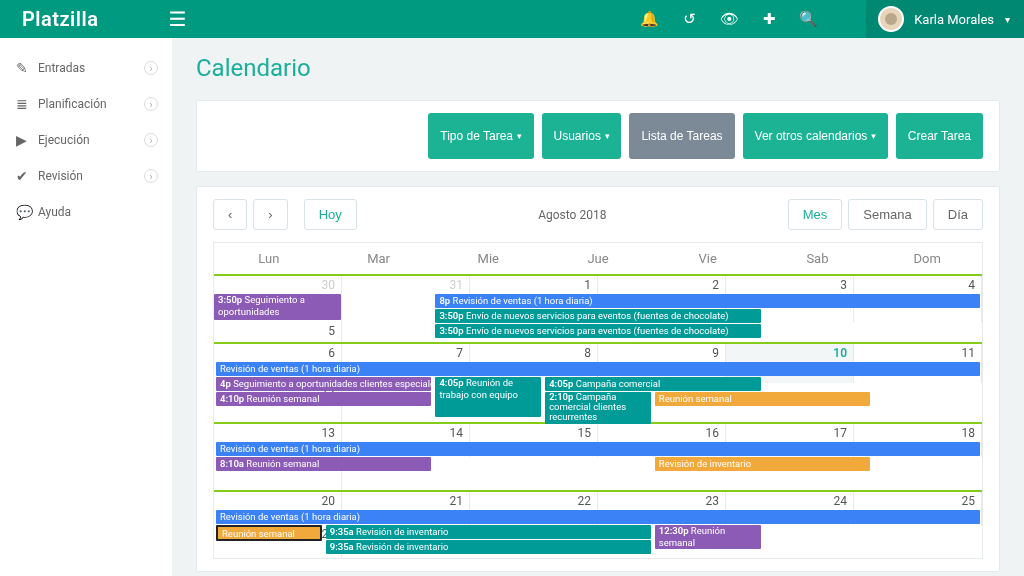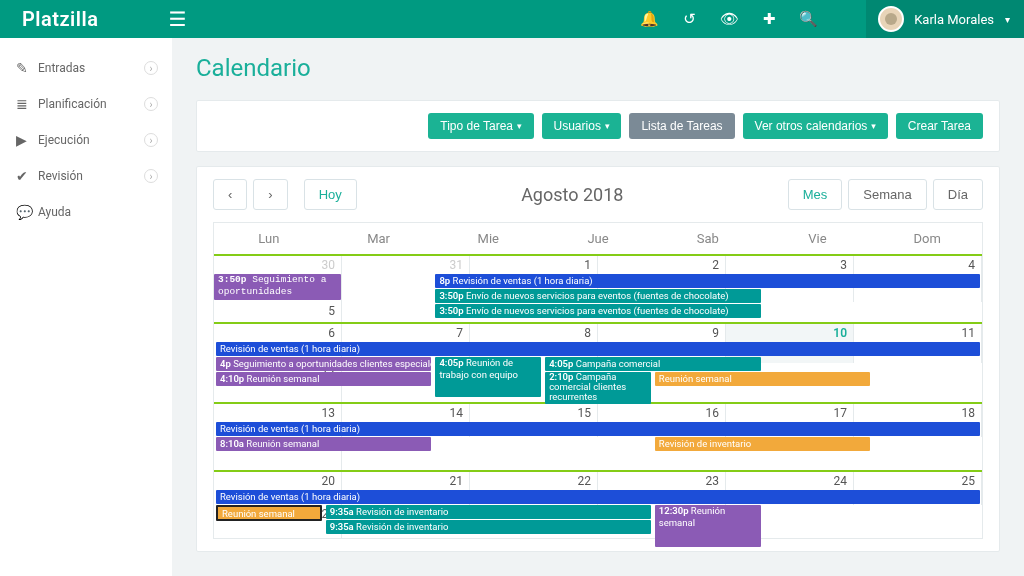--- a/index.html
+++ b/index.html
@@ -21,48 +21,48 @@
 .sidebar { width: 172px; background: #fff; padding-top: 12px; }
 .sideitem { display: flex; align-items: center; padding: 10px 16px; color: #666; cursor: pointer; position: relative; font-size: 12px; }
 .sideitem .sicon { width: 22px; font-size: 14px; }
 .sideitem .chev { position: absolute; right: 14px; color: #aaa; font-size: 10px; border: 1px solid #ddd; border-radius: 50%; width: 14px; height: 14px; display: flex; align-items: center; justify-content: center; }
 
 .main { flex: 1; padding: 16px 24px; overflow-y: auto; }
 .page-title { color: #1aaf9a; font-size: 24px; font-weight: 400; margin-bottom: 18px; }
 
 .panel { background: #fff; border: 1px solid #e5eaec; border-radius: 2px; margin-bottom: 14px; padding: 12px 16px; }
 .toolbar { display: flex; justify-content: flex-end; gap: 8px; }
-.btn { padding: 6px 12px; border-radius: 3px; font-size: 12px; color: #fff; border: none; cursor: pointer; display: inline-flex; align-items: center; gap: 4px; }
+.btn { padding: 16px 12px; border-radius: 3px; font-size: 12px; color: #fff; border: none; cursor: pointer; display: inline-flex; align-items: center; gap: 4px; }
 .btn-teal { background: #1bb394; }
 .btn-gray { background: #7b8a96; }
 .btn .caret-d { font-size: 9px; }
 
 .calheader { display: flex; align-items: center; margin-bottom: 12px; }
 .navbtns { display: flex; gap: 6px; }
 .obtn { border: 1px solid #d9e2e6; background: #fff; color: #666; padding: 7px 14px; border-radius: 3px; cursor: pointer; font-size: 13px; }
 .obtn.today { margin-left: 10px; color: #1aaf9a; }
-.caltitle { flex: 1; text-align: center; font-size: 18px; color: #666; }
+.caltitle { flex: 1; text-align: center; font-size: 12px; color: #666; }
 .viewbtns { display: flex; gap: 6px; }
 .obtn.active { color: #1aaf9a; }
 
 .calgrid { border: 1px solid #e5eaec; border-top: none; }
 .dayheaders { display: grid; grid-template-columns: repeat(7, 1fr); }
 .dayheaders > div { text-align: center; padding: 8px 0; color: #888; font-size: 13px; border-top: 1px solid #e5eaec; }
 .weekrow { display: grid; grid-template-columns: repeat(6, 1fr); min-height: 78px; border-top: 2px solid #84cc16; position: relative; }
 .daycell { border-right: 1px solid #e5eaec; position: relative; padding-top: 18px; }
 .daycell:last-child { border-right: none; }
 .daynum { position: absolute; top: 2px; right: 6px; font-size: 12px; color: #555; }
 .daynum.other { color: #ccc; }
 .daynum.today { color: #1aaf9a; font-weight: 600; }
 .daycell.todaycell { background: #f2f6f7; }
 
 .evspan { position: absolute; height: 14px; line-height: 14px; font-size: 9.5px; color: #fff; padding: 0 4px; overflow: hidden; white-space: nowrap; border-radius: 1px; z-index: 2; }
-.ev { height: 14px; line-height: 14px; font-size: 9.5px; color: #fff; padding: 0 4px; overflow: hidden; white-space: nowrap; margin-bottom: 0; border-radius: 1px; font-family: Liberation Mono, monospace; }
+.ev { height: 14px; line-height: 14px; font-size: 9.5px; color: #fff; padding: 0 4px; overflow: hidden; white-space: nowrap; margin-bottom: 0; border-radius: 1px; }
 .evtime { font-weight: 600; }
-.c-green { background: #1d4ed8; }
+.c-green { background: #3b82f6; }
 .c-purple { background: #8b5bb5; }
 .c-teal { background: #009a97; }
 .c-orange { background: #f2a93b; }
 .c-orange2 { background: #f2a93b; border: 2px solid #222; box-sizing: border-box; }
 </style>
 </head>
 <body>
 
 <div class="topbar">
   <div class="brand">Platzilla</div>
@@ -150,22 +150,22 @@
           <button class="obtn">Día</button>
         </div>
       </div>
 
       <div class="calgrid">
         <div class="dayheaders">
           <div>Lun</div>
           <div>Mar</div>
           <div>Mie</div>
           <div>Jue</div>
+          <div>Vie</div>
           <div>Sab</div>
-          <div>Vie</div>
           <div>Dom</div>
         </div>
 
         <div class="weekrow" style="min-height:68px;">
           <div class="daycell">
               <span class="daynum other">30</span>
             <div class="ev c-purple" style="height:26px;white-space:normal;line-height:12px;"><span class="evtime">3:50p</span><span> Seguimiento a oportunidades</span></div>
           </div>
           <div class="daycell">
               <span class="daynum other">31</span>
@@ -267,19 +267,19 @@
           <div class="daycell">
               <span class="daynum">25</span>
             </div>
           <div class="daycell">
               <span class="daynum">26</span>
             </div>
           <div class="evspan c-green" style="left:2px;right:2px;top:18px;"><span>Revisión de ventas (1 hora diaria)</span></div>
           <div class="evspan c-orange2" style="left:2px;width:calc(1/7*100% - 4px);top:33px;height:16px;"><span>Reunión semanal</span></div>
           <div class="evspan c-teal" style="left:calc(1/7*100% + 2px);width:calc(3/7*100% - 4px);top:33px;"><span class="evtime">9:35a</span><span> Revisión de inventario</span></div>
           <div class="evspan c-teal" style="left:calc(1/7*100% + 2px);width:calc(3/7*100% - 4px);top:48px;"><span class="evtime">9:35a</span><span> Revisión de inventario</span></div>
-          <div class="evspan c-purple" style="left:calc(4/7*100% + 2px);width:calc(1/7*100% - 4px);top:33px;height:42px;white-space:normal;line-height:12px;"><span class="evtime">12:30p</span><span> Reunión semanal</span></div>
+          <div class="evspan c-purple" style="left:calc(4/7*100% + 2px);width:calc(1/7*100% - 4px);top:33px;height:24px;white-space:normal;line-height:12px;"><span class="evtime">12:30p</span><span> Reunión semanal</span></div>
         </div>
 
       </div>
     </div>
   </div>
 </div>
 
 </body></html>

